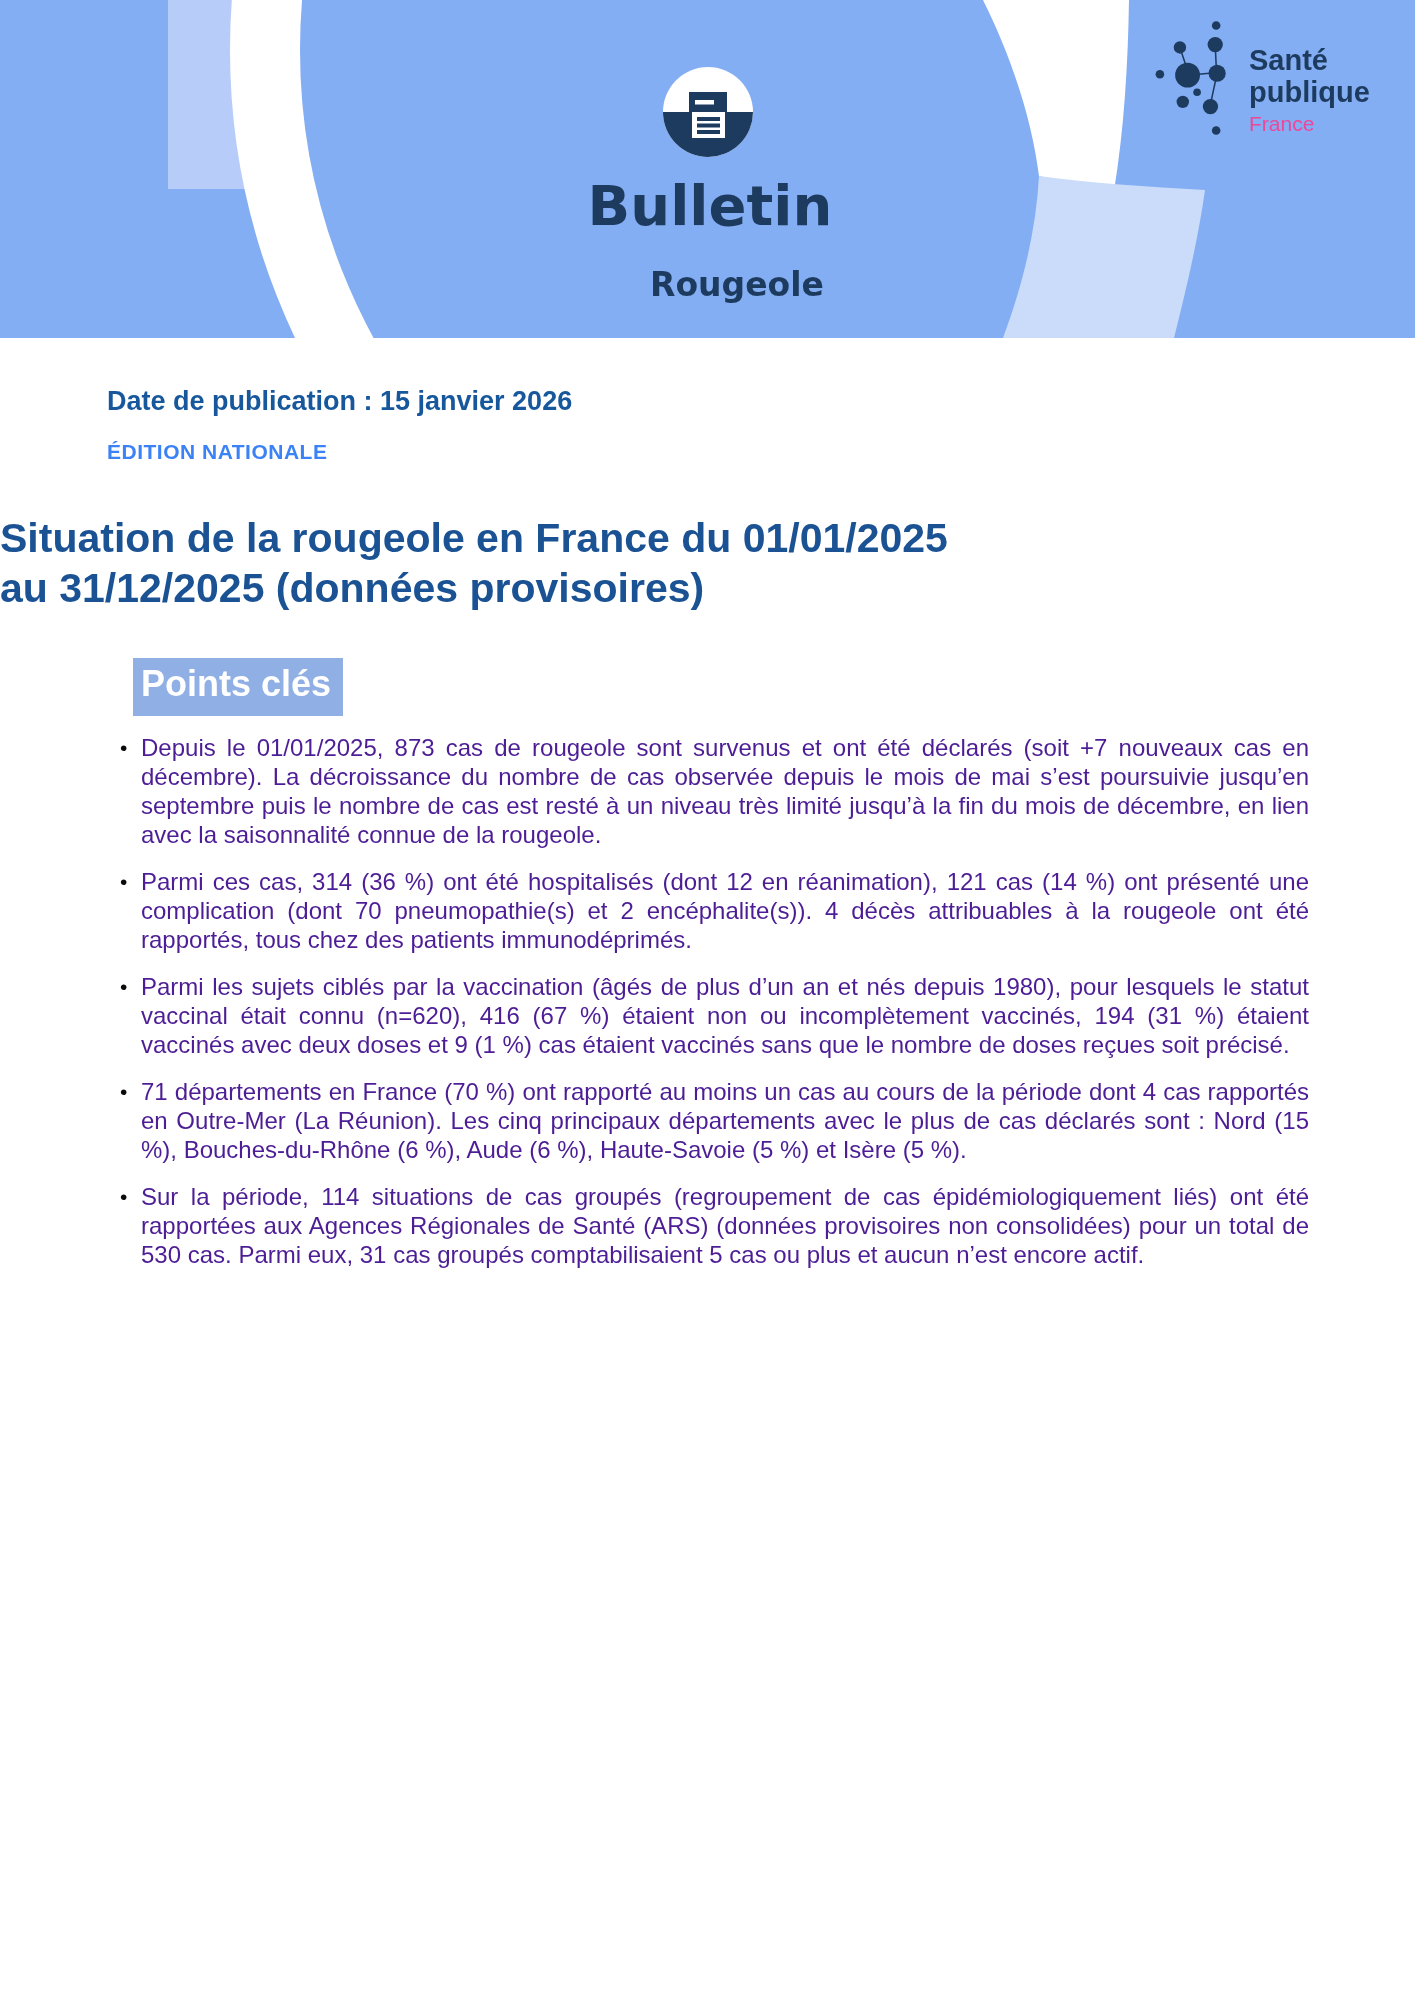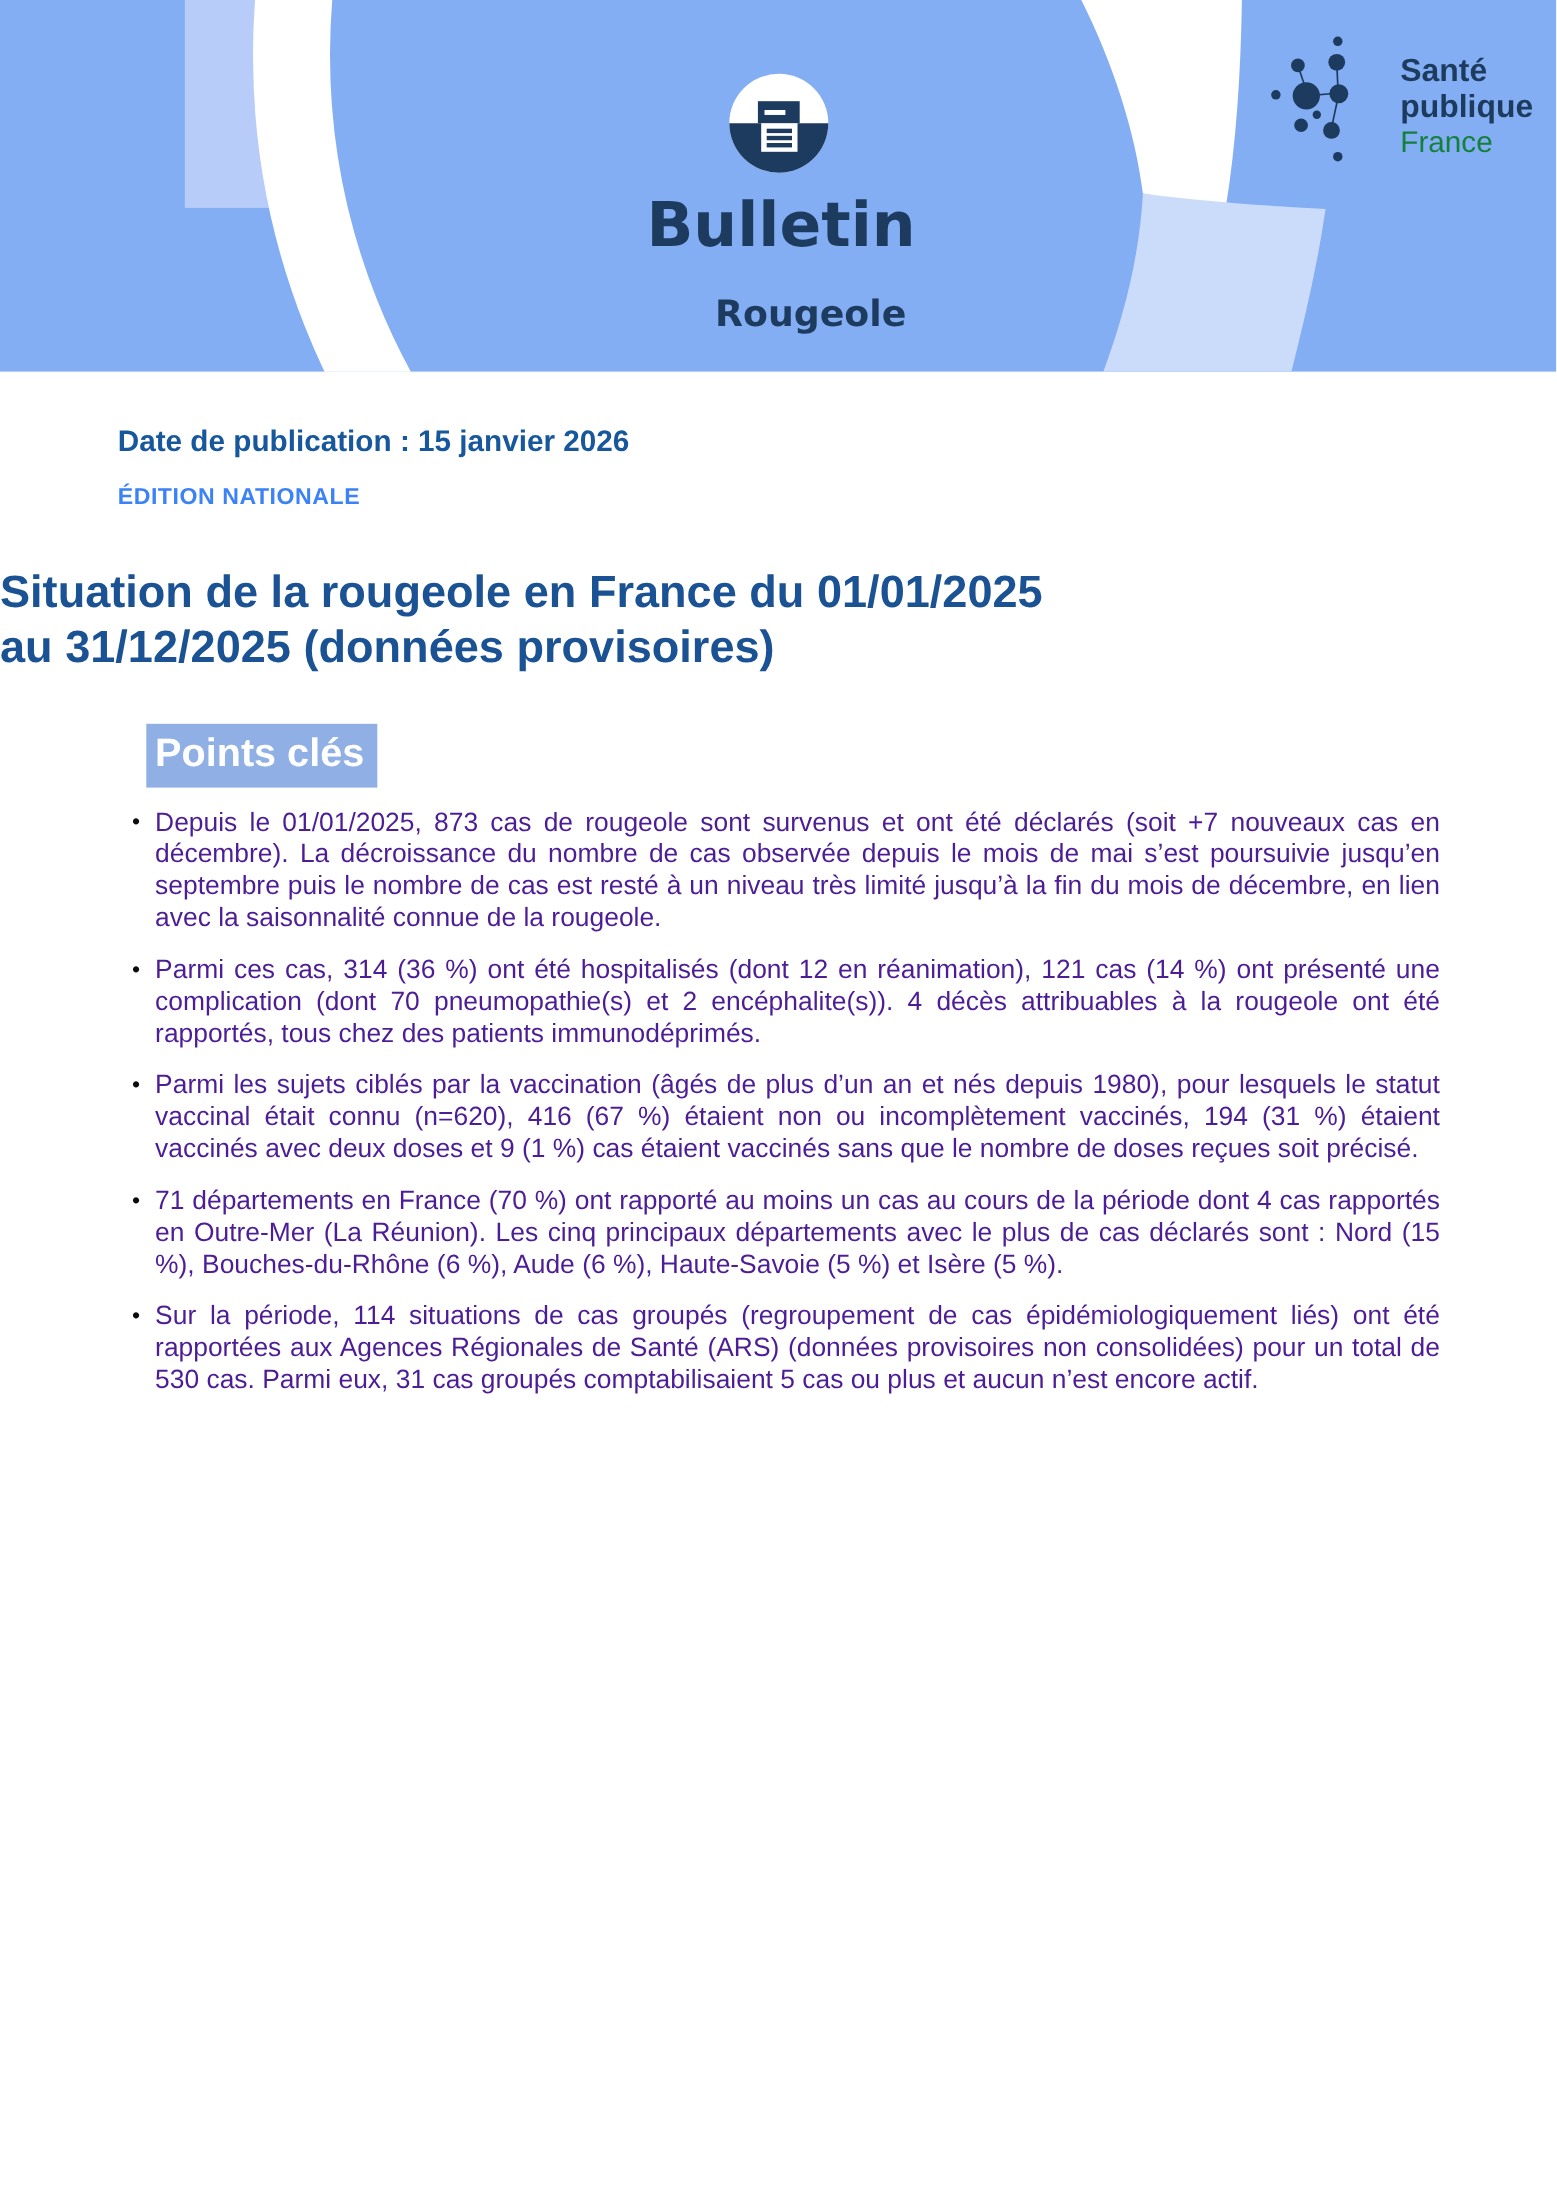--- a/index.html
+++ b/index.html
@@ -26,30 +26,30 @@
     color:#1d3b5e; white-space:nowrap;
   }
   .bulletin-subtitle{
     position:absolute; top:268px; left:737px;
     transform:translateX(-50%);
     font-family:"DejaVu Sans", sans-serif;
     font-weight:bold; font-size:33px; line-height:1;
     color:#1d3b5e; white-space:nowrap;
   }
   .spf-logo{
-    position:absolute; top:28px; left:1155px;
-    display:flex; align-items:center;gap:24px;
+    position:absolute; top:16px; left:1155px;
+    display:flex; align-items:flex-end;
   }
   .spf-logo .mark{ width:88px; height:124px; }
   .spf-text{
     margin-left:6px; margin-top:14px;
     color:#1d3b5e; line-height:32px; white-space:nowrap;
   }
   .spf-text .l1,.spf-text .l2{ font-weight:bold; font-size:29px; }
-  .spf-text .l3{ font-weight:normal; font-size:27px; color:#15803d; }
+  .spf-text .l3{ font-weight:normal; font-size:21px; color:#ec4899; }
 
   
   .pub-date{
     position:absolute; top:386px; left:107px;
     font-size:27px; font-weight:bold; color:#17579c;
   }
   .edition{
     position:absolute; top:440px; left:107px;
     font-size:21px; font-weight:bold; color:#3b82f6;
     letter-spacing:0.5px;

